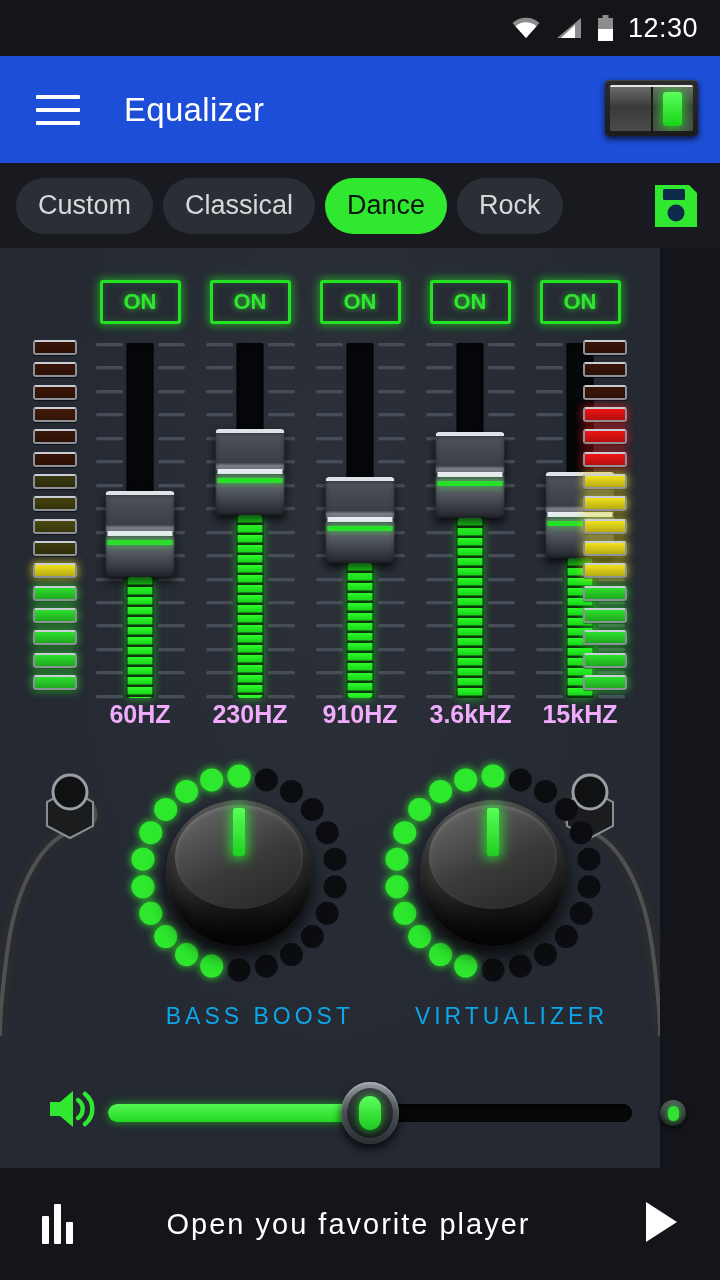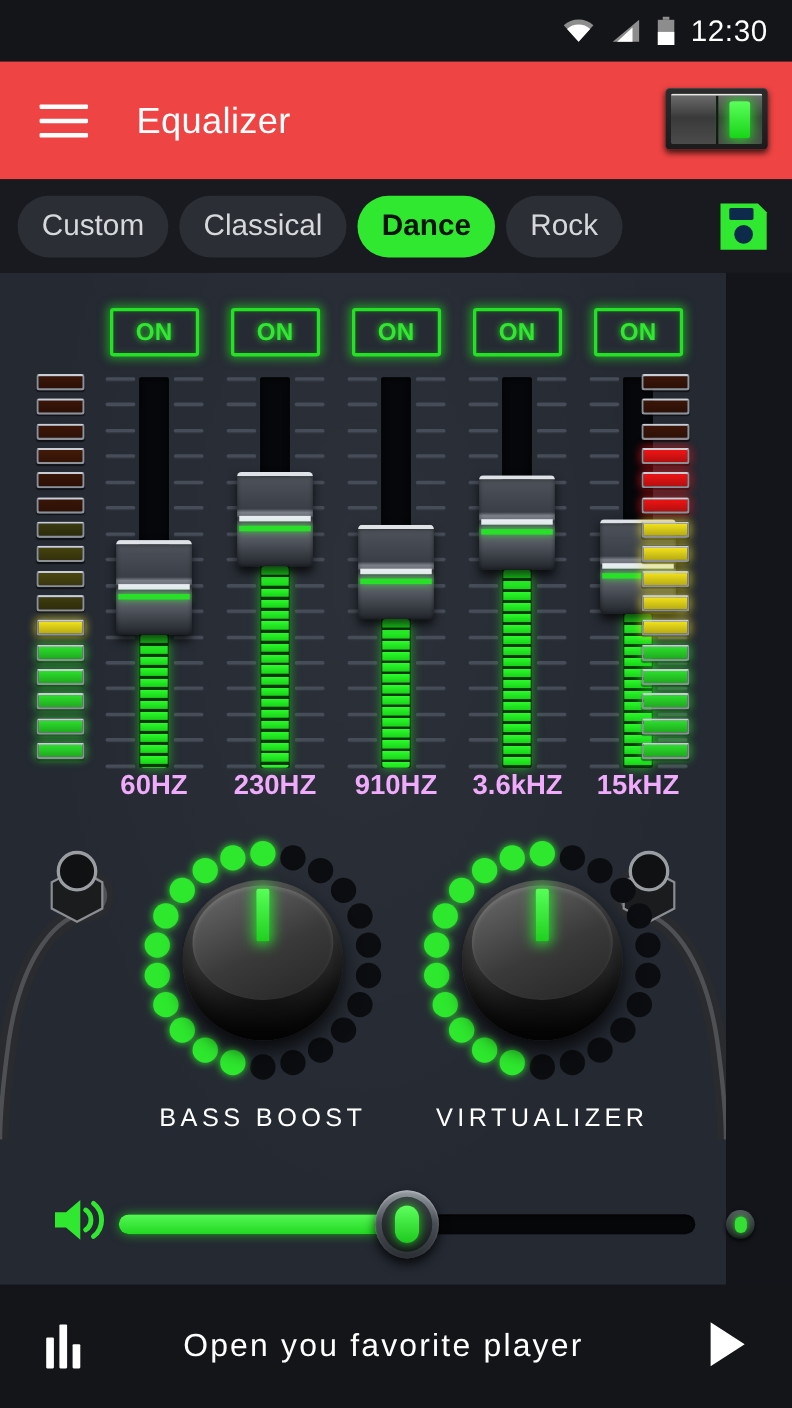--- a/index.html
+++ b/index.html
@@ -17,21 +17,21 @@
     background:#141519; display:flex; align-items:center;
     justify-content:flex-end; padding-right:22px; gap:14px;
   }
   .sb-time{ color:#fff; font-size:27px; letter-spacing:.5px; }
   .ic-wifi{ width:30px; height:24px; position:relative; }
   .ic-wifi svg, .ic-sig svg, .ic-bat svg{ display:block; }
 
   
   .header{
     position:absolute; top:56px; left:0; width:720px; height:107px;
-    background:#ef4444; display:flex; align-items:center;
+    background:#1d4ed8; display:flex; align-items:center;
   }
   .hamburger{ width:44px; height:30px; margin-left:36px; display:flex;
      flex-direction:column; justify-content:space-between; cursor:pointer; }
   .hamburger i{ display:block; height:4px; background:#fff; border-radius:1px; }
   .app-title{ color:#fff; font-size:33px; margin-left:44px; letter-spacing:.3px; }
   .power-toggle{
     position:absolute; right:22px; top:24px; width:93px; height:56px;
     border-radius:4px; padding:5px;
     background:linear-gradient(#2c2c2c,#1b1b1b);
     box-shadow:0 3px 6px rgba(0,0,0,.75), inset 0 1px 0 rgba(255,255,255,.12);
@@ -52,21 +52,21 @@
   .presets{
     position:absolute; top:163px; left:0; width:720px; height:85px;
     background:#191a1f; display:flex; align-items:center; gap:10px;
     padding:0 16px;
   }
   .chip{
     height:56px; border-radius:28px; display:flex; align-items:center;
     justify-content:center; padding:0 22px; font-size:27px; color:#d6d8db;
     background:#2b2e35; cursor:pointer; white-space:nowrap;
   }
-  .chip.active{ background:#2fe82f; color:#0d1410; font-weight:bold; }
+  .chip.active{ background:#2fe82f; color:#0d1410; font-weight:normal; }
   .save-btn{ width:56px; height:56px; margin-left:auto; display:flex;
      align-items:center; justify-content:center; cursor:pointer; }
 
   
   .panel{
     position:absolute; top:248px; left:0; width:660px; height:920px;
     background:#242932;
   }
   .panel::before{
     content:""; position:absolute; inset:0;
@@ -158,21 +158,21 @@
     background:linear-gradient(155deg,#6d6d6d,#3a3a3a 55%,#252525);
     box-shadow:inset 0 2px 4px rgba(255,255,255,.14);
   }
   .knob-ptr{
     position:absolute; left:50%; transform:translateX(-50%); top:8px;
     width:12px; height:48px; border-radius:2px;
     background:linear-gradient(180deg,#57ff57,#1fd01f);
     box-shadow:0 0 12px 3px rgba(45,235,45,.8); z-index:3;
   }
   .knob-label{ position:absolute; top:245px; left:0; width:230px;
-    text-align:center; color:#ffffff; font-size:23px; letter-spacing:4px; }
+    text-align:right; color:#0ea5e9; font-size:23px; letter-spacing:4px; }
 
   
   .vol-row{ position:absolute; top:820px; left:0; width:720px; height:80px; }
   .vol-ico{ position:absolute; left:46px; top:20px; }
   .vol-track{ position:absolute; left:108px; top:36px; width:524px; height:18px;
      background:#060709; border-radius:9px; box-shadow:inset 0 1px 3px #000; }
   .vol-fill{ position:absolute; left:0; top:0; height:18px; border-radius:9px;
      background:linear-gradient(180deg,#55f755,#22d922);
      box-shadow:0 0 10px rgba(40,235,40,.6); }
   .vol-thumb{

